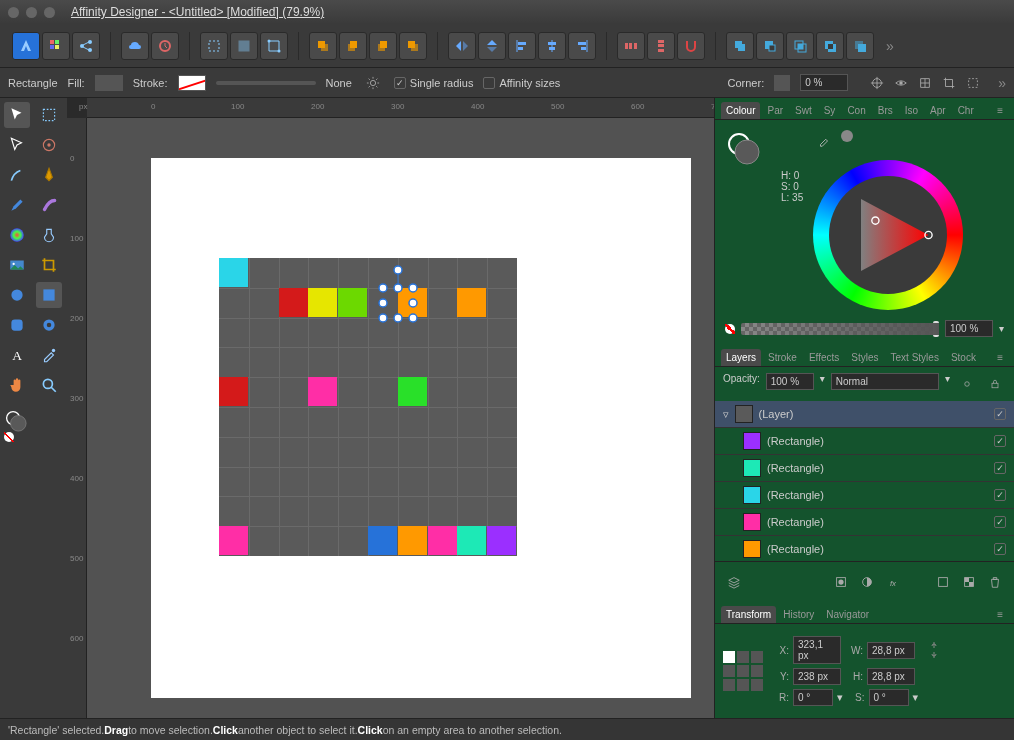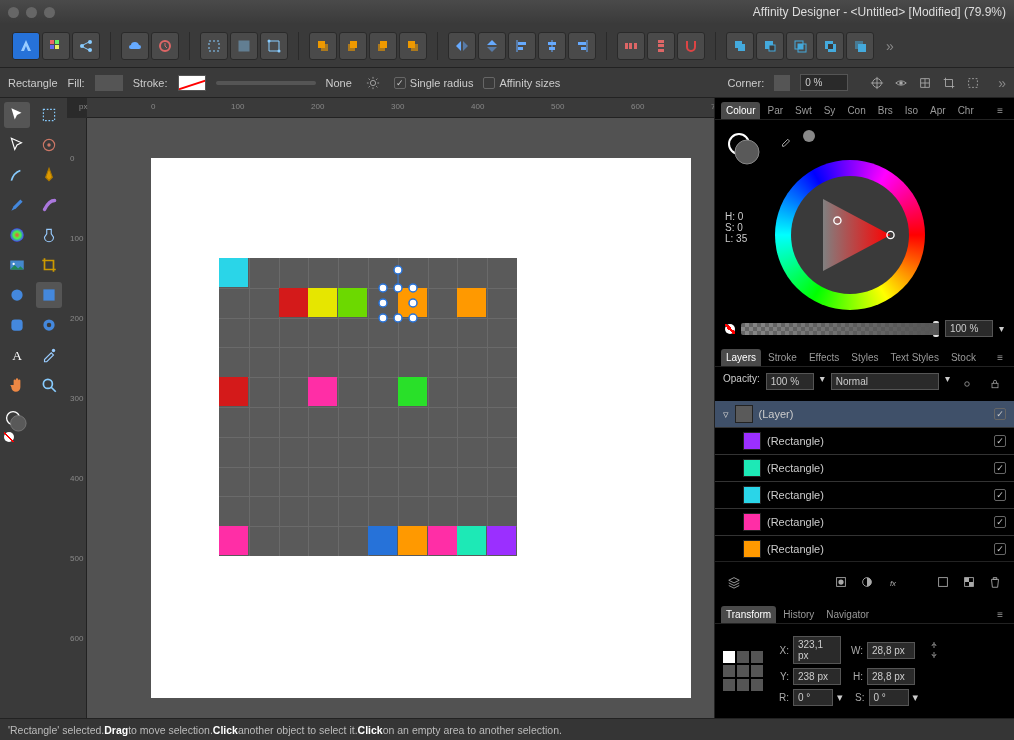--- a/index.html
+++ b/index.html
@@ -1,20 +1,20 @@
 <!DOCTYPE html>
 <html><head>
 <meta charset="utf-8">
 <style>
 * { margin: 0; padding: 0; box-sizing: border-box; }
 body { font-family: -apple-system, "Helvetica Neue", Arial, sans-serif; font-size: 11px; color: #ccc; background: #333; width: 1014px; height: 740px; overflow: hidden; position: relative; user-select: none; }
 .titlebar { height: 24px; background: linear-gradient(#4a4a4a,#3a3a3a); display: flex; align-items: center; padding: 0 8px; color: #ddd; font-size: 12px; }
 .traffic { display: flex; gap: 7px; margin-right: 16px; }
 .tl { width: 11px; height: 11px; border-radius: 50%; background: #666; }
-.titlebar .title { flex: 1; text-align: right; }
+.titlebar .title { flex: 1; text-align: left; text-decoration: underline; }
 .toolbar { height: 44px; background: #3a3a3a; display: flex; align-items: center; padding: 0 8px; gap: 4px; border-bottom: 1px solid #222; }
 .tgroup { display: flex; gap: 2px; padding: 0 4px; }
 .tbtn { width: 28px; height: 28px; background: #4a4a4a; border: 1px solid #2a2a2a; border-radius: 3px; display: flex; align-items: center; justify-content: center; cursor: pointer; }
 .tbtn.active { background: #2672d9; }
 .tbtn svg { width: 16px; height: 16px; }
 .gdiv { width: 1px; height: 28px; background: #2a2a2a; margin: 0 2px; }
 .contextbar { height: 30px; background: #3a3a3a; border-bottom: 1px solid #222; display: flex; align-items: center; padding: 0 8px; gap: 10px; font-size: 11px; }
 .swatch { width: 28px; height: 16px; border: 1px solid #555; background: #555; }
 .swatch.none { background: #fff; position: relative; overflow: hidden; }
 .swatch.none:after { content:""; position:absolute; left:-2px; top:50%; width:36px; height:1.5px; background:#f00; transform:rotate(-18deg); }
@@ -30,26 +30,26 @@
 .ruler-v { position:absolute; top:20px; left:0; width:20px; bottom:0; background:#3a3a3a; border-right:1px solid #222; font-size:8px; color:#888; }
 .ruler-h span { position:absolute; top:4px; }
 .ruler-v span { position:absolute; left:3px; writing-mode: horizontal-tb; }
 .canvas { position:absolute; top:20px; left:20px; right:0; bottom:0; background:#525252; overflow:hidden; }
 .artboard { position:absolute; left:64px; top:40px; width:540px; height:540px; background:#fff; }
 .gridbox { position:absolute; left:132px; top:140px; width:298px; height:298px; background:#5a5a5a; }
 .gridbox .gl { position:absolute; background:#6a6a6a; }
 .cell { position:absolute; width:29px; height:29px; }
 .sel-handles { position:absolute; }
 .sel-handles circle { fill:#fff; stroke:#2672d9; stroke-width:1.5; }
-.panels { width: 300px; background: #000000; display: flex; flex-direction: column; border-left: 1px solid #222; }
+.panels { width: 300px; background: #14532d; display: flex; flex-direction: column; border-left: 1px solid #222; }
 .panel-tabs { display:flex; gap:2px; padding:4px 6px 0; font-size:10px; border-bottom:1px solid #222; flex-wrap: nowrap; overflow: hidden; }
 .panel-tabs span { padding:3px 5px; cursor:pointer; color:#999; white-space:nowrap; }
 .panel-tabs span.active { color:#fff; background:#4a4a4a; border-radius: 3px 3px 0 0; }
 .colour-panel { padding:10px; display:flex; gap:10px; }
-.colour-left { display:flex; flex-direction:column; gap:1px; font-size:10px; }
+.colour-left { display:flex; flex-direction:row; gap:16px; font-size:10px; }
 .wheel-wrap { position: relative; width: 150px; height: 150px; }
 .colorwheel { width:150px; height:150px; border-radius:50%; background: conic-gradient(from 90deg, #f00,#ff0,#0f0,#0ff,#00f,#f0f,#f00); position:relative; }
 .colorwheel:after { content:""; position:absolute; inset:16px; border-radius:50%; background:#3a3a3a; }
 .tri { position:absolute; left:50%; top:50%; width:90px; height:90px; transform:translate(-50%,-50%); }
 .opacity-row { display:flex; align-items:center; gap:6px; padding:0 10px 8px; font-size:10px; }
 .opslider { flex:1; height:12px; background: repeating-conic-gradient(#888 0 25%, #666 0 50%) 0 0/8px 8px; border-radius:2px; position:relative; }
 .opslider:after { content:""; position:absolute; inset:0; background:linear-gradient(90deg, transparent, #555); }
 .numfield { background:#2a2a2a; border:1px solid #555; padding:2px 4px; font-size:10px; color:#ccc; width:48px; }
 .layers-panel { flex:1; display:flex; flex-direction:column; min-height:0; }
 .layers-opts { display:flex; align-items:flex-start; gap:6px; padding:6px 8px; font-size:10px; }

